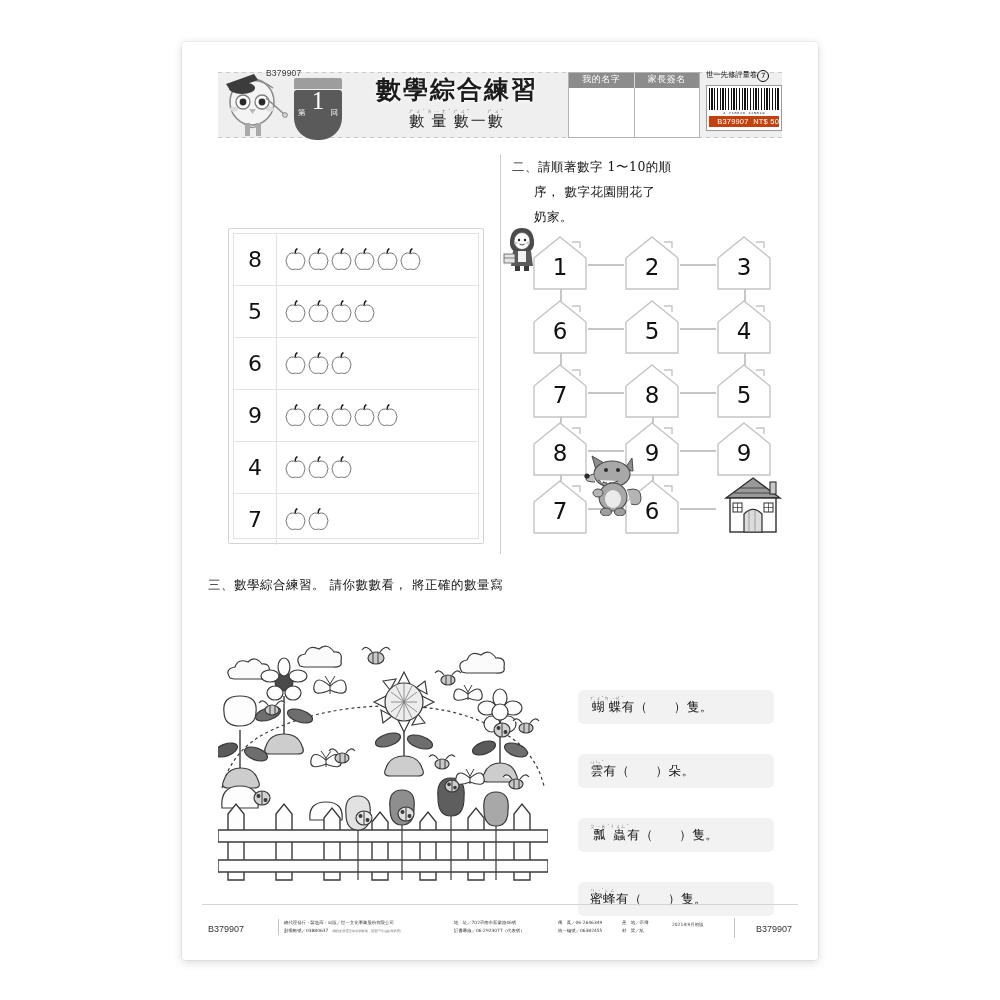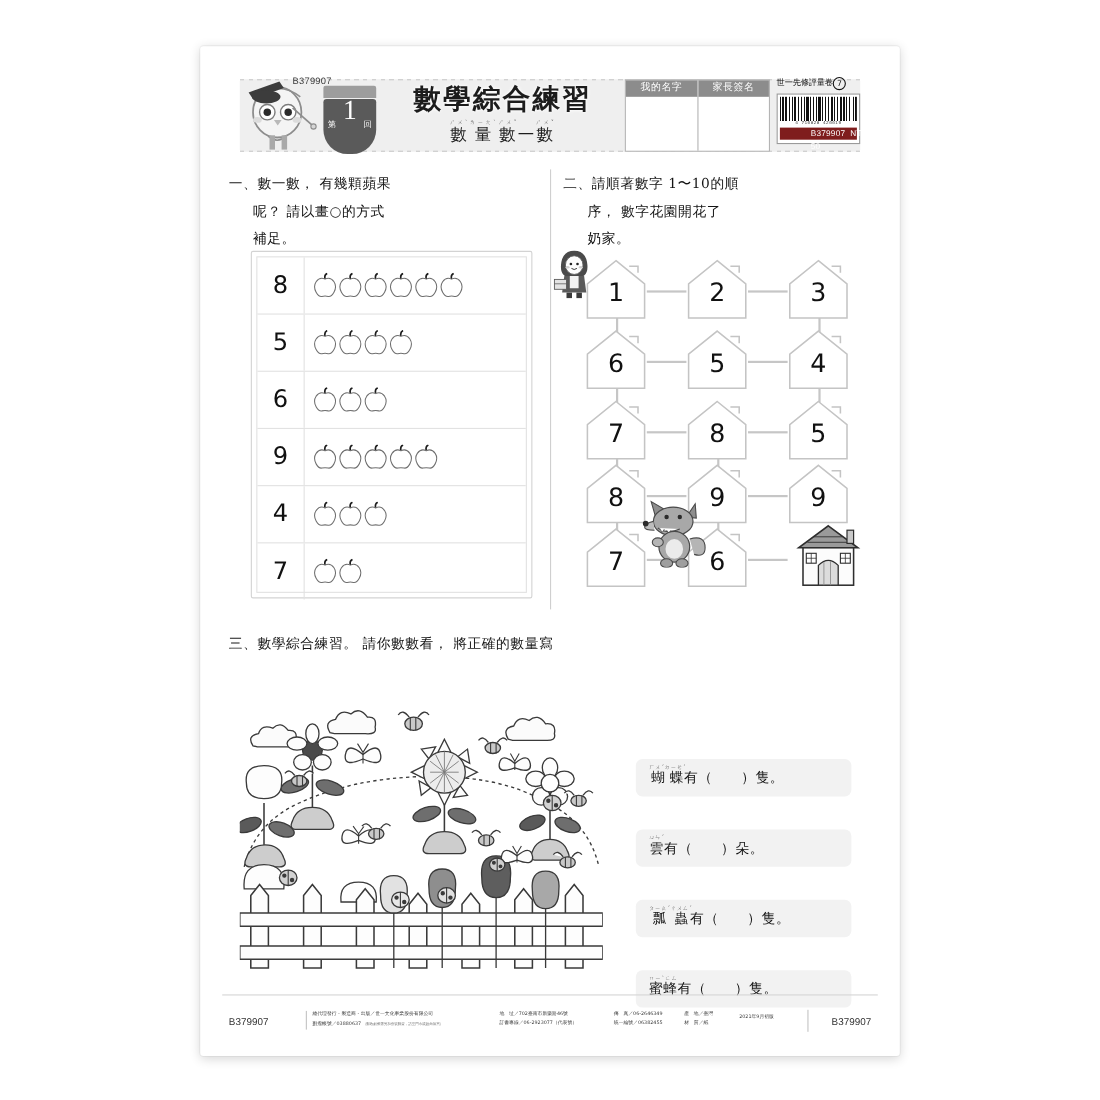--- a/index.html
+++ b/index.html
@@ -169,26 +169,25 @@
     background: repeating-linear-gradient(to right,
       #111 0 1px, #fff 1px 2px, #111 2px 4px, #fff 4px 5px,
       #111 5px 6px, #fff 6px 8px, #111 8px 9px, #fff 9px 11px);
   }
   .bc-digits {
     font-size: 4px; color: #333; letter-spacing: .4px;
     text-align: center; height: 6px; line-height: 6px;
     font-family: "Liberation Mono", monospace;
   }
   .bc-price {
-    background: #7f1d1d; color: #fff;
-    font-size: 7.5px; text-align: left;
+    background: #c2410c; color: #fff;
+    font-size: 7.5px; text-align: right;
     height: 11px; line-height: 11px;
     letter-spacing: .2px;
     font-family: "Liberation Sans", sans-serif;
-    padding-left: 28px;
   }
 
   
   .divider-v {
     position: absolute;
     left: 318px; top: 112px;
     width: 1px; height: 400px;
     background: #cfcfcf;
   }
 
@@ -380,25 +379,20 @@
           <div class="bc-digits">4 710828 420019</div>
           <div class="bc-price">
             <span>B379907</span>&nbsp;&nbsp;<span>NT$ 50</span>
           </div>
         </div>
       </div>
     </div>
 
     <div class="divider-v"></div>
 
-    <div class="qtext q1">
-      <span>一、數一數， 有幾顆蘋果</span><br>
-      <span class="indent">呢？ 請以畫○的方式</span>
-      <span class="indent">補足。</span>
-    </div>
 
     <div class="apple-table">
       <div class="apple-inner">
           <div class="ap-row">
             <div class="ap-num">8</div>
             <div class="ap-apples">
               <svg viewBox="0 0 22 24" style="width:21px;height:23px">
                 <path d="M11 6 q-1 -4 2 -5.5" fill="none" stroke="#1d1d1d" stroke-width="1.6"></path>
                 <path d="M11 6 q-5 -2.5 -8.5 2.5 q-3 4.5 0 10 q2.5 4.5 5.5 4 q2 -0.4 3 -0.4 q1 0 3 0.4 q3 0.5 5.5 -4 q3 -5.5 0 -10 q-3.5 -5 -8.5 -2.5z" fill="#ffffff" stroke="#6f6f6f" stroke-width="1"></path>
               </svg>

